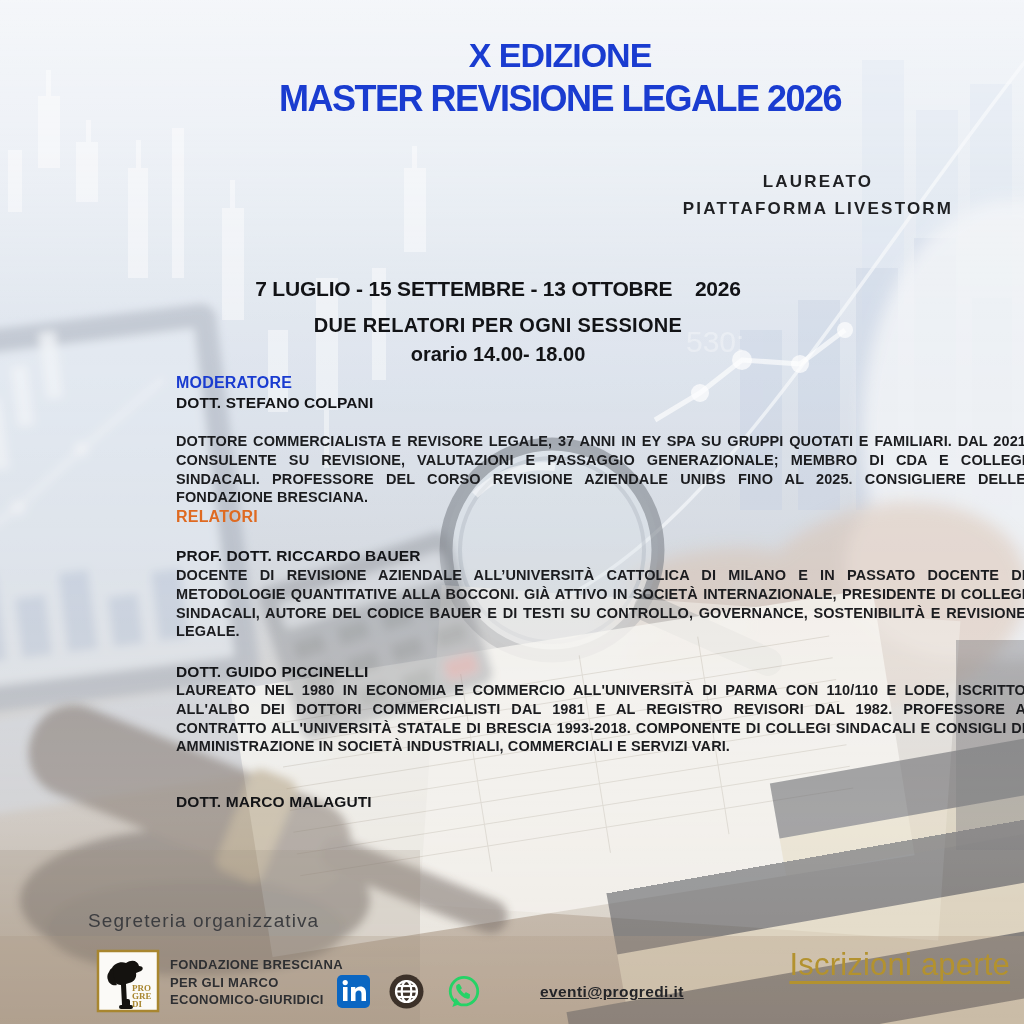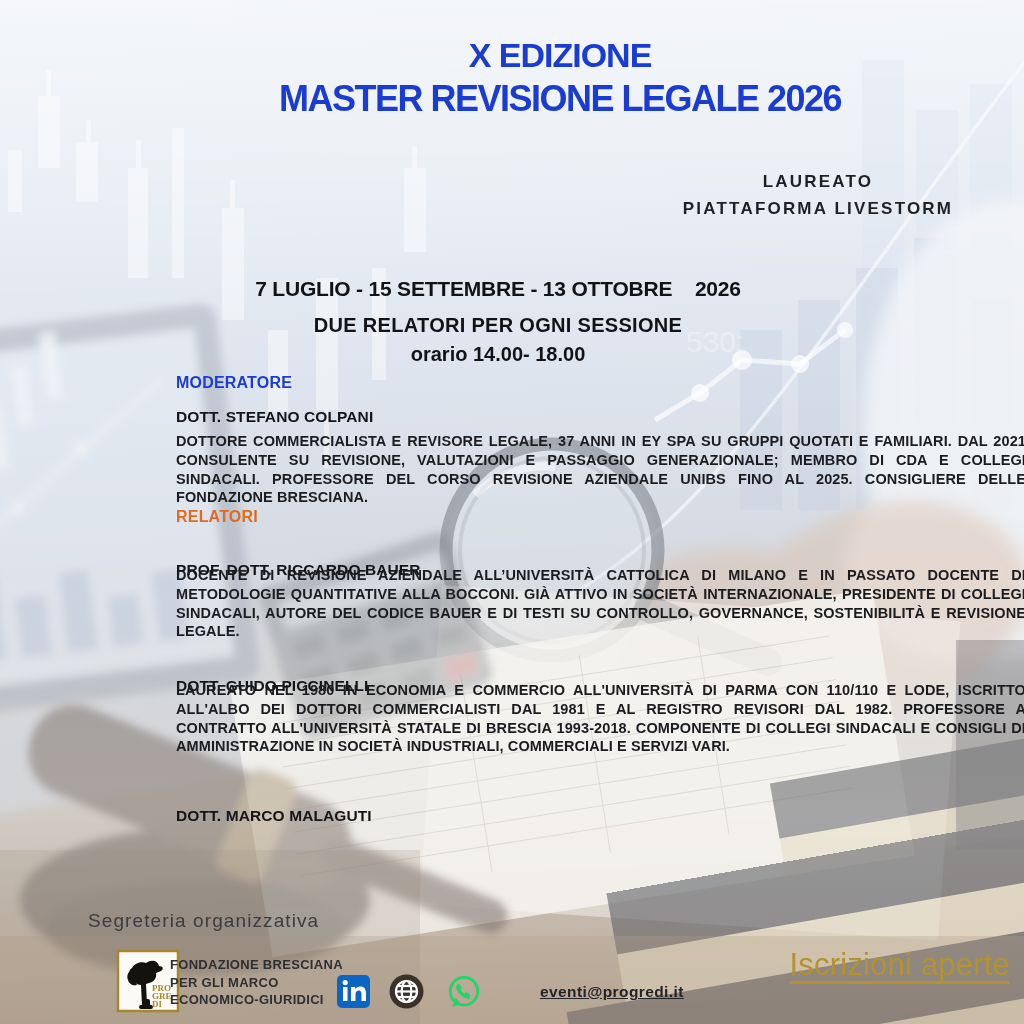--- a/index.html
+++ b/index.html
@@ -19,28 +19,28 @@
   .webinar{top:168px;left:560px;width:420px;text-align:center;color:#1f2023;
     font-size:17px;letter-spacing:2.2px;font-weight:600;line-height:27px;}
   .dates{top:238px;left:80px;width:740px;text-align:center;color:#121316;white-space:pre-wrap;}
   .dates .d1{font-size:21px;font-weight:bold;letter-spacing:-.2px;line-height:30px;}
   .dates .d2{font-size:20px;font-weight:bold;line-height:28px;}
   .session{top:314px;left:80px;width:740px;text-align:center;color:#121316;
     font-size:20px;font-weight:bold;letter-spacing:.3px;}
   .sec-label{font-size:16px;font-weight:bold;letter-spacing:.2px;}
   .blue{color:#1a3cd0;}
   .orange{color:#df6a21;}
-  .person-name{font-size:15.5px;font-weight:bold;color:#131417;letter-spacing:.1px;margin-top:14px;}
+  .person-name{font-size:15.5px;font-weight:bold;color:#131417;letter-spacing:.1px;}
   .bio{font-size:14.5px;font-weight:bold;color:#1b1c1f;line-height:18.8px;
     text-align:justify;width:850px;letter-spacing:.1px;}
   .left-col{left:128px;}
   .secretariat{top:910px;left:40px;font-size:19px;color:#3c3d40;letter-spacing:1.1px;font-weight:500;}
   .foundation{top:956px;left:122px;font-size:13px;font-weight:bold;color:#2e2f32;
     line-height:17.5px;letter-spacing:.3px;}
-  .logo-box{top:949px;left:48px;width:64px;height:64px;margin-left:20px;}
+  .logo-box{top:949px;left:48px;width:64px;height:64px;}
   .icon{cursor:pointer;}
   .email{top:983px;left:452px;font-size:15.5px;font-weight:bold;color:#232428;
     text-decoration:underline;letter-spacing:.4px;cursor:pointer;margin-left:40px;}
   .cta{top:900px;left:712px;width:250px;text-align:right;font-size:31px;color:#b3922f;
     text-decoration:underline;text-underline-offset:6px;font-weight:500;cursor:pointer;letter-spacing:.2px;margin-top:47px;}
 </style>
 </head>
 <body>
 
 <div class="canvas">

